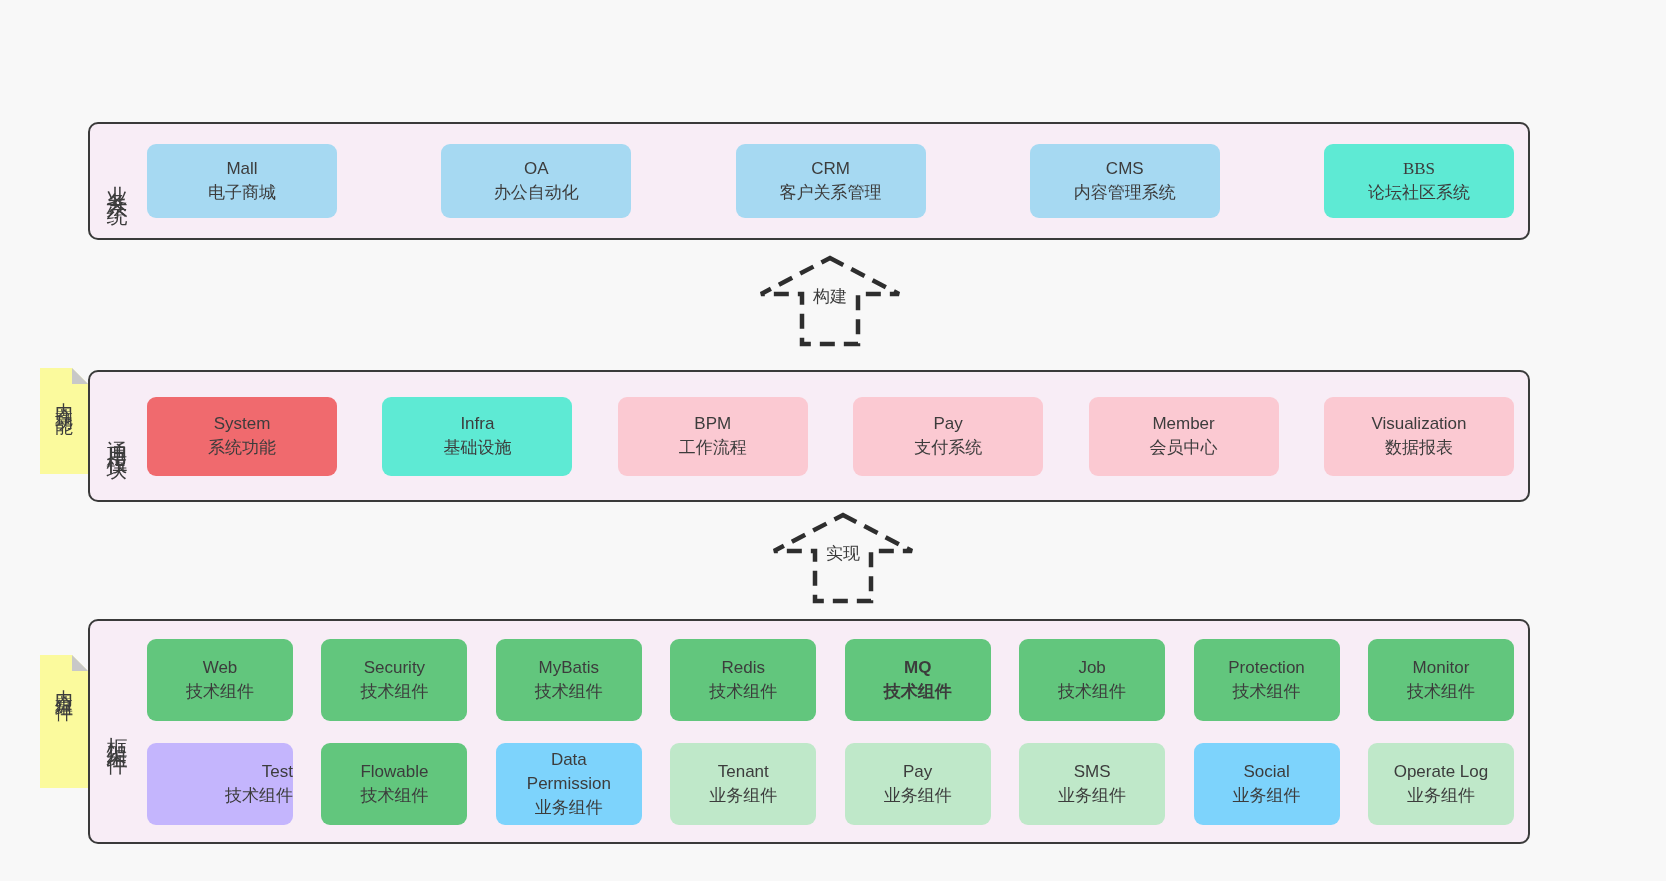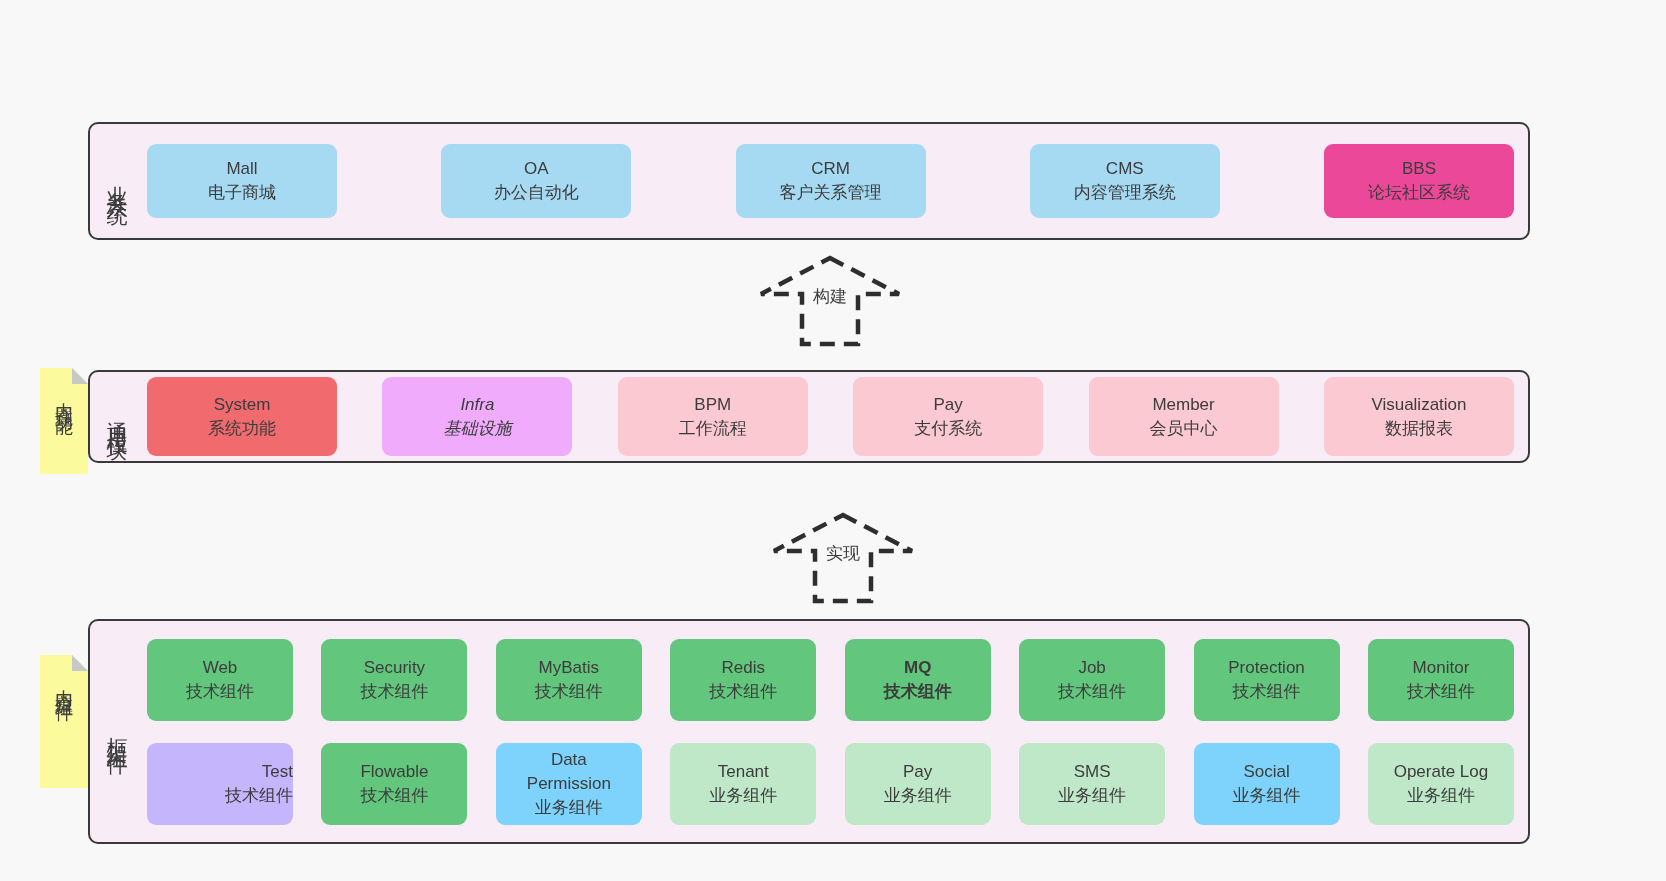--- a/index.html
+++ b/index.html
@@ -17,21 +17,21 @@
     font-family:"Liberation Sans","DejaVu Sans",sans-serif;
     color:var(--text);
   }
   .panel{
     position:absolute;left:88px;width:1442px;
     background:var(--panel-bg);
     border:2px solid var(--panel-border);
     border-radius:10px;
   }
   #panel-business{top:122px;height:118px;}
-  #panel-modules{top:370px;height:93px;}
+  #panel-modules{top:370px;height:132px;}
   #panel-components{top:619px;height:225px;}
 
   .v-label{
     position:absolute;left:13px;top:50%;transform:translateY(-50%);
     writing-mode:vertical-rl;text-orientation:upright;
     font-size:21px;letter-spacing:6px;color:var(--text);
     white-space:nowrap;
   }
   .rows{
     position:absolute;left:57px;right:14px;top:0;bottom:0;
@@ -103,21 +103,21 @@
             <span class="box-desc">办公自动化</span>
           </div>
           <div class="box" style="background: rgb(166, 217, 242);">
             <span class="box-name">CRM</span>
             <span class="box-desc">客户关系管理</span>
           </div>
           <div class="box" style="background: rgb(166, 217, 242);">
             <span class="box-name">CMS</span>
             <span class="box-desc">内容管理系统</span>
           </div>
-          <div class="box" style="background: #ec4899;">
+          <div class="box" style="background: #5eead4; font-family: Liberation Serif, serif;">
             <span class="box-name">BBS</span>
             <span class="box-desc">论坛社区系统</span>
           </div>
         </div>
       </div>
   </section>
 
   <div class="arrow" id="arrow-build">
     <svg viewBox="0 0 150 92" aria-hidden="true">
       <path d="M75 3 L144 39 L103 39 L103 89 L47 89 L47 39 L6 39 Z"></path>
@@ -130,21 +130,21 @@
   </div>
 
   <section class="panel" id="panel-modules">
     <div class="v-label">通用模块</div>
     <div class="rows">
         <div class="row">
           <div class="box" style="background: rgb(240, 106, 110);">
             <span class="box-name">System</span>
             <span class="box-desc">系统功能</span>
           </div>
-          <div class="box" style="background: #f0abfc; font-style: italic;">
+          <div class="box" style="background: #5eead4;">
             <span class="box-name">Infra</span>
             <span class="box-desc">基础设施</span>
           </div>
           <div class="box" style="background: rgb(251, 201, 210);">
             <span class="box-name">BPM</span>
             <span class="box-desc">工作流程</span>
           </div>
           <div class="box" style="background: rgb(251, 201, 210);">
             <span class="box-name">Pay</span>
             <span class="box-desc">支付系统</span>

